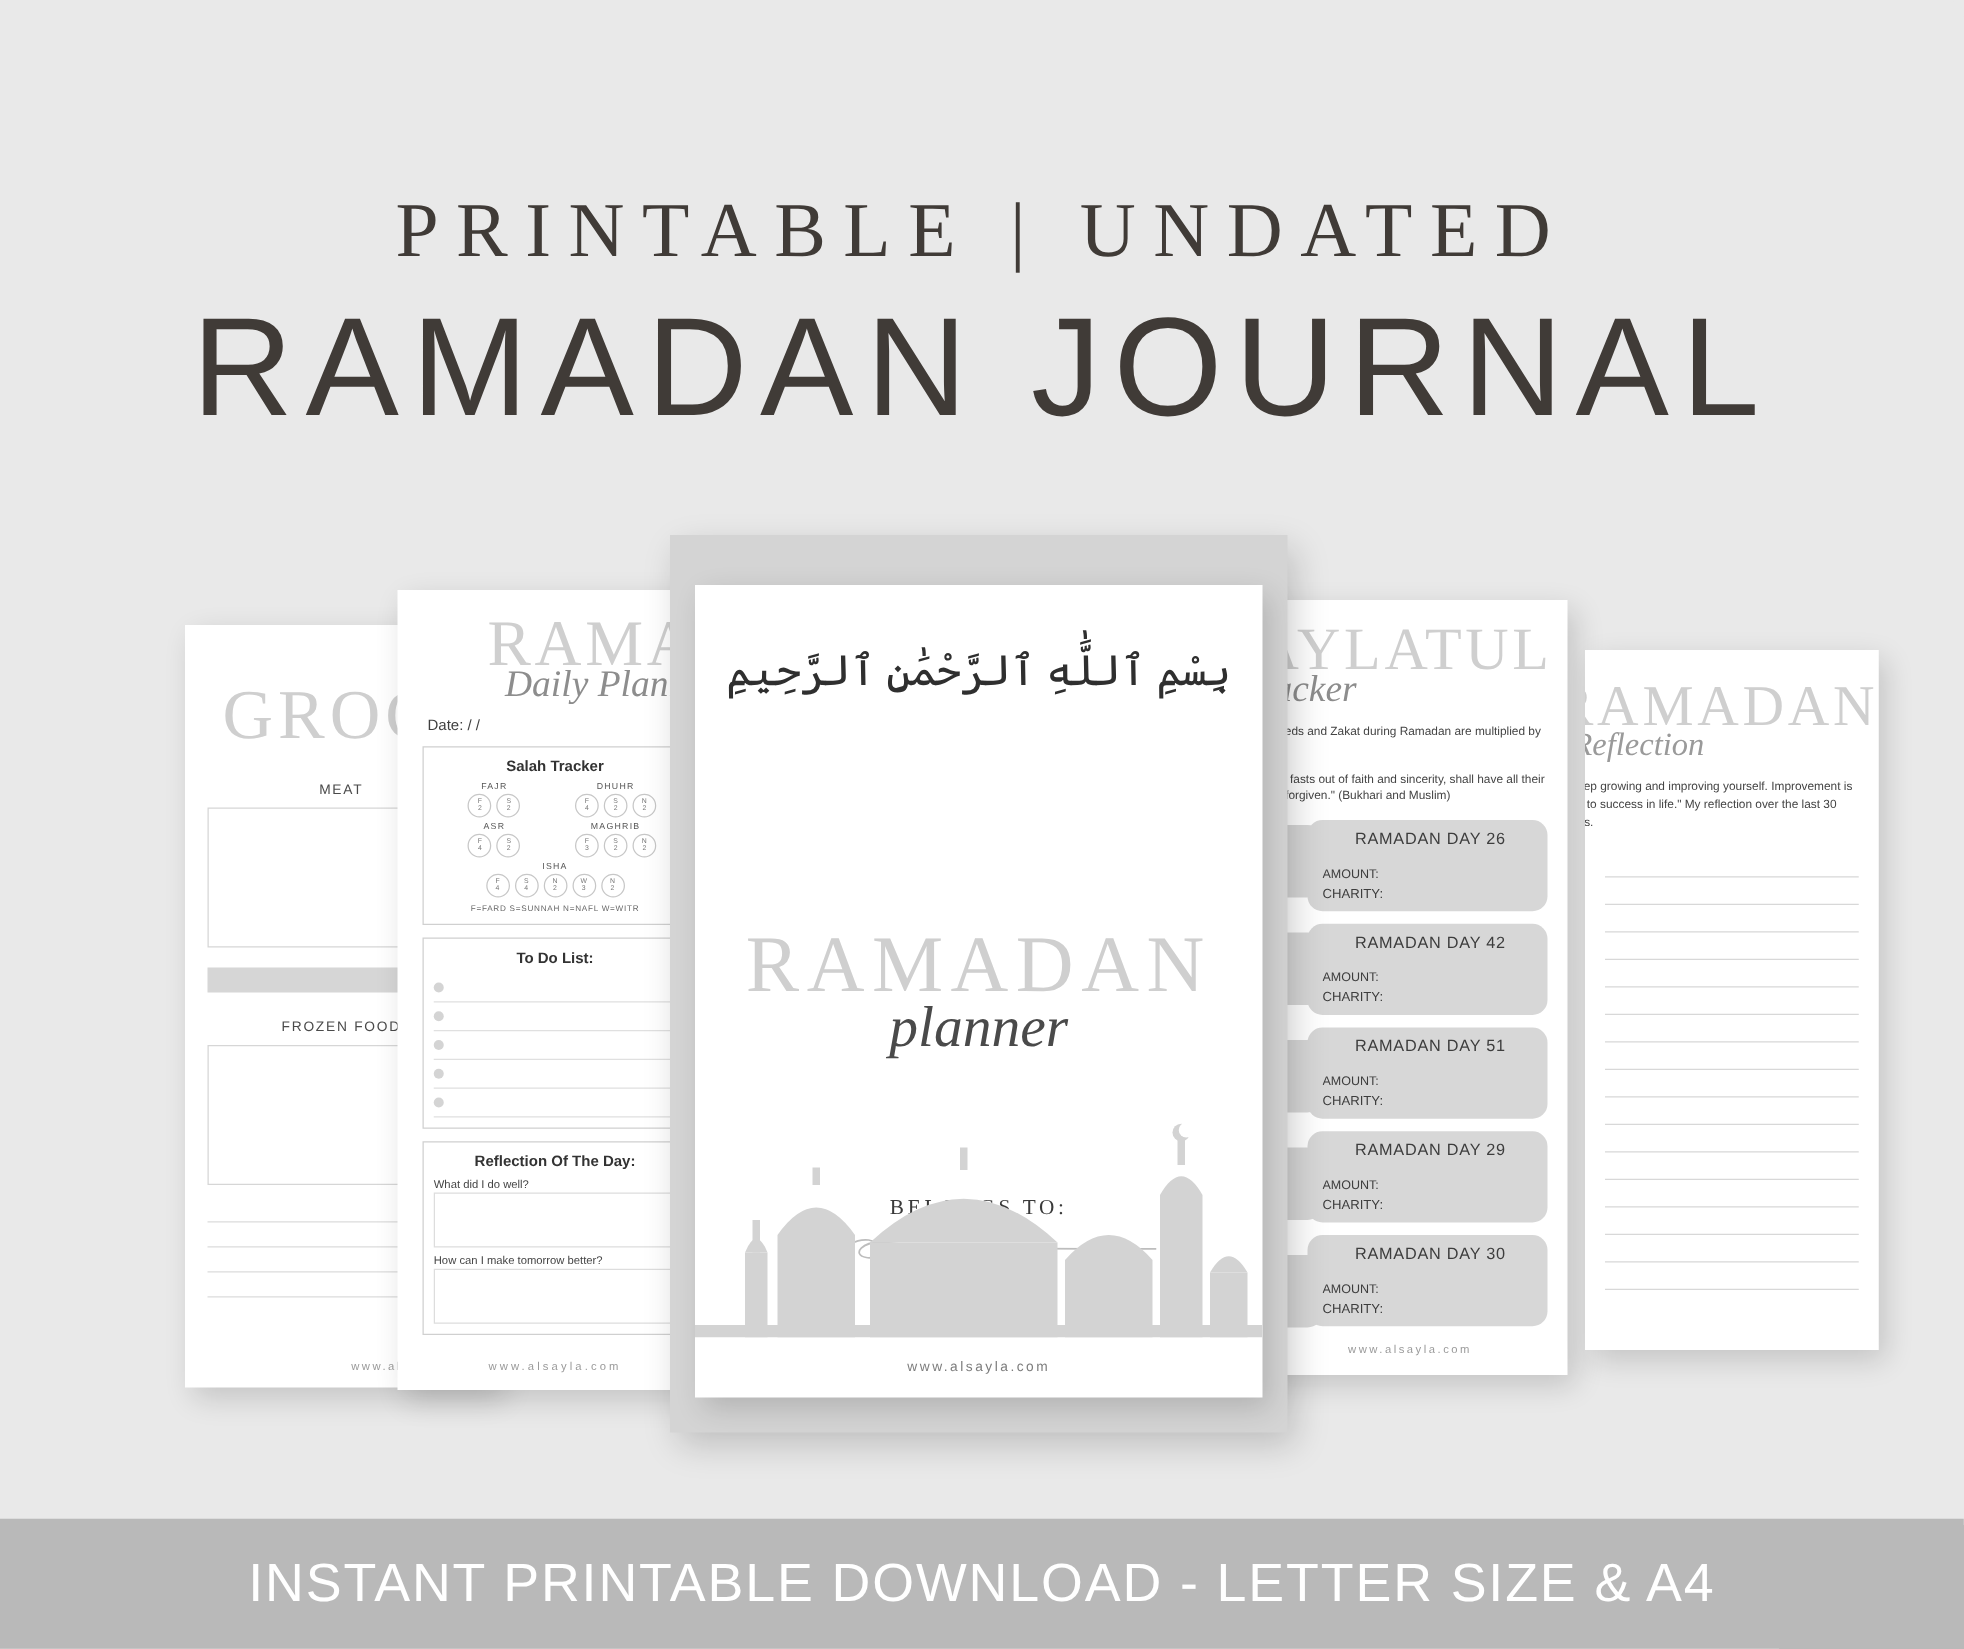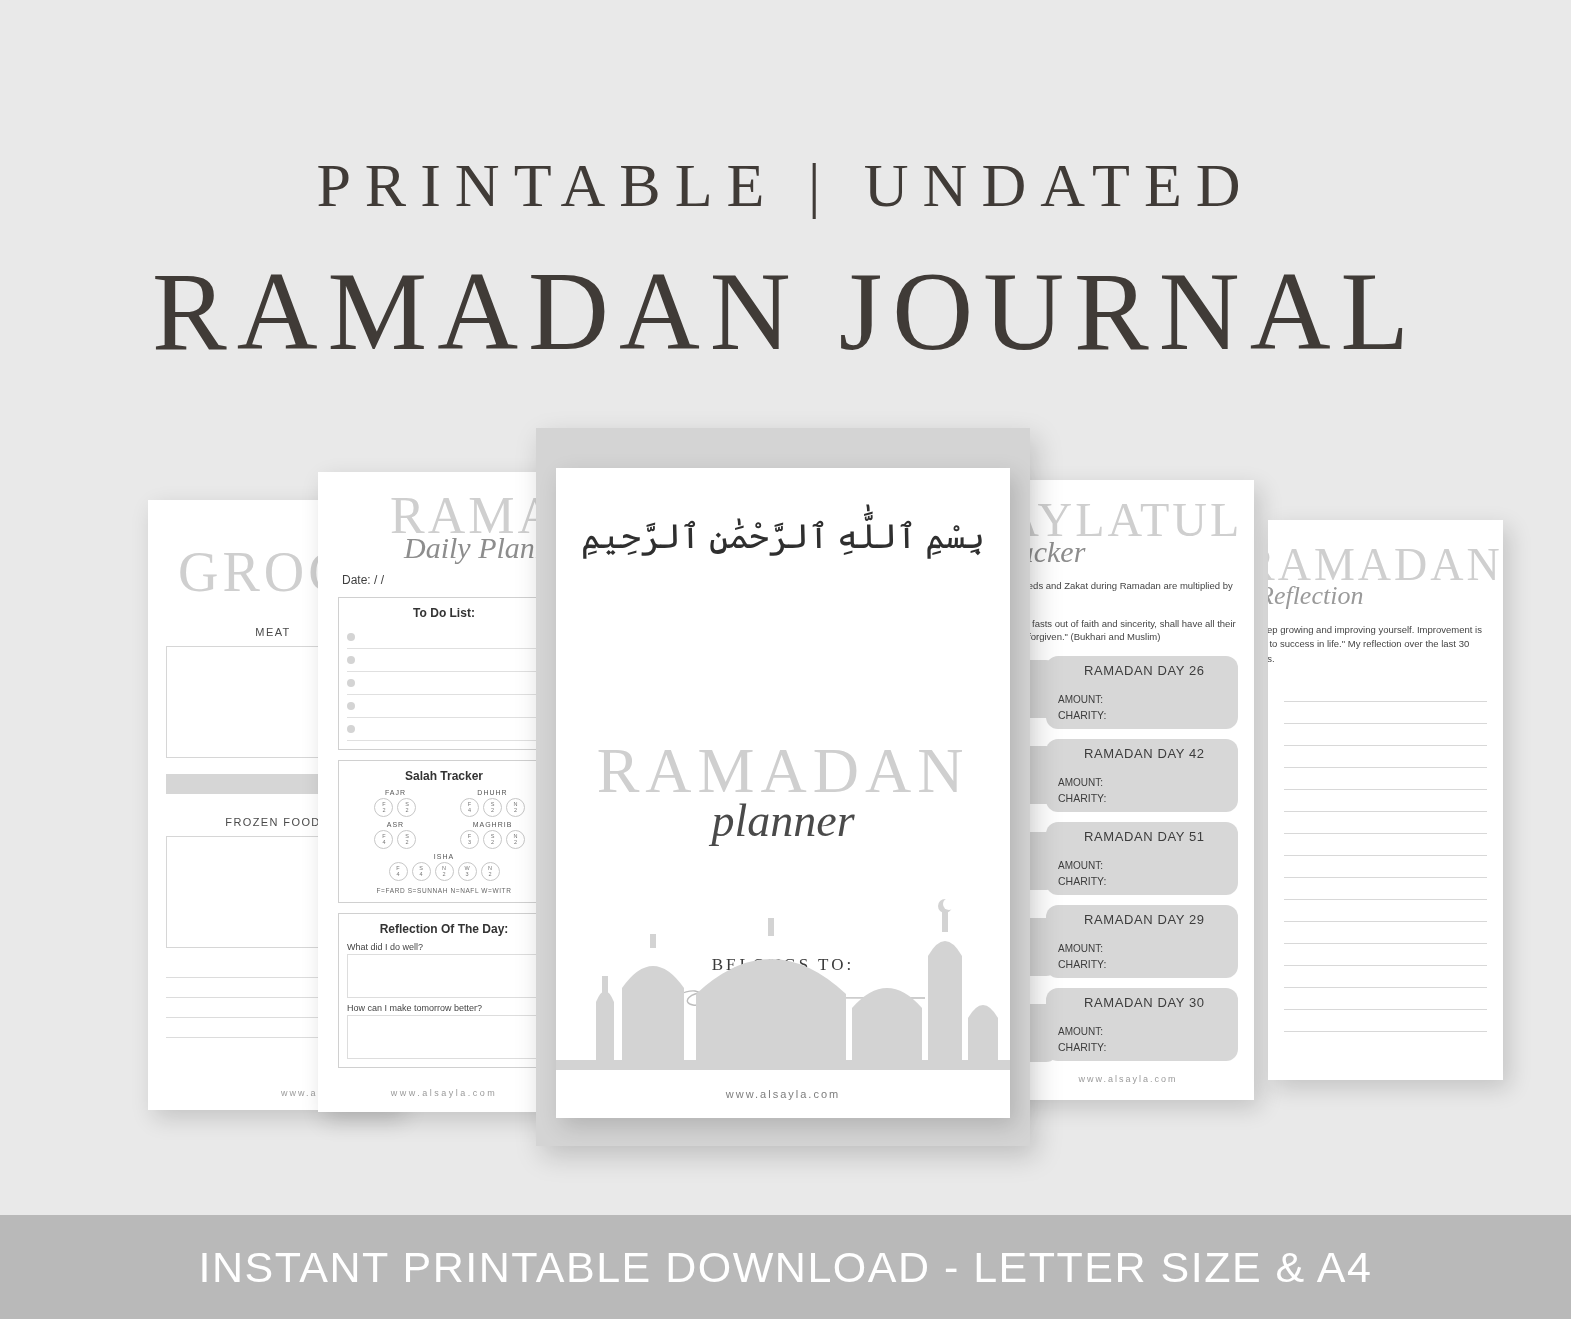--- a/index.html
+++ b/index.html
@@ -32,24 +32,24 @@
   .title-top {
     font-family: "Liberation Serif", serif;
     font-size: 62px;
     letter-spacing: 14px;
     margin-top: 150px;
     color: #403b37;
     font-weight: 400;
     white-space: nowrap;
   }
   .title-main {
-    font-family: Liberation Serif, serif;
+    font-family: Liberation Sans, sans-serif;
     font-size: 112px;
     letter-spacing: 10px;
-    margin-top: 26px;
+    margin-top: 8px;
     color: #403b37;
     font-weight: 400;
     white-space: nowrap;
   }
 
   
   .footer {
     position: absolute;
     left: 0; right: 0; bottom: 0;
     height: 104px;
@@ -331,39 +331,20 @@
     </div>
     <div class="groc-url">www.alsayla.com</div>
   </div>
 
   <div class="sheet" id="sheet-daily">
     <div class="daily-head">RAMADAN</div>
     <div class="daily-script">Daily Planner</div>
     <div class="daily-date">Date:   /   /</div>
 
     <div class="card">
-      <div class="card-title">To Do List:</div>
-      <div class="todo-line">
-          <span class="todo-dot"></span>
-        </div>
-      <div class="todo-line">
-          <span class="todo-dot"></span>
-        </div>
-      <div class="todo-line">
-          <span class="todo-dot"></span>
-        </div>
-      <div class="todo-line">
-          <span class="todo-dot"></span>
-        </div>
-      <div class="todo-line">
-          <span class="todo-dot"></span>
-        </div>
-    </div>
-
-    <div class="card">
       <div class="card-title">Salah Tracker</div>
 
       <div class="salah-row">
         <div class="salah-group">
           <div class="salah-name">FAJR</div>
           <div class="circ-row">
             <div class="circ">
                 <span>F</span>
                 <span>2</span>
               </div>
@@ -447,20 +428,39 @@
               </div>
             <div class="circ">
                 <span>N</span>
                 <span>2</span>
               </div>
           </div>
         </div>
       </div>
 
       <div class="salah-legend">F=FARD  S=SUNNAH  N=NAFL  W=WITR</div>
+    </div>
+
+    <div class="card">
+      <div class="card-title">To Do List:</div>
+      <div class="todo-line">
+          <span class="todo-dot"></span>
+        </div>
+      <div class="todo-line">
+          <span class="todo-dot"></span>
+        </div>
+      <div class="todo-line">
+          <span class="todo-dot"></span>
+        </div>
+      <div class="todo-line">
+          <span class="todo-dot"></span>
+        </div>
+      <div class="todo-line">
+          <span class="todo-dot"></span>
+        </div>
     </div>
 
     <div class="card">
       <div class="card-title">Reflection Of The Day:</div>
       <div class="refl-q">What did I do well?</div>
       <div class="refl-box"></div>
       <div class="refl-q">How can I make tomorrow better?</div>
       <div class="refl-box"></div>
     </div>
 

